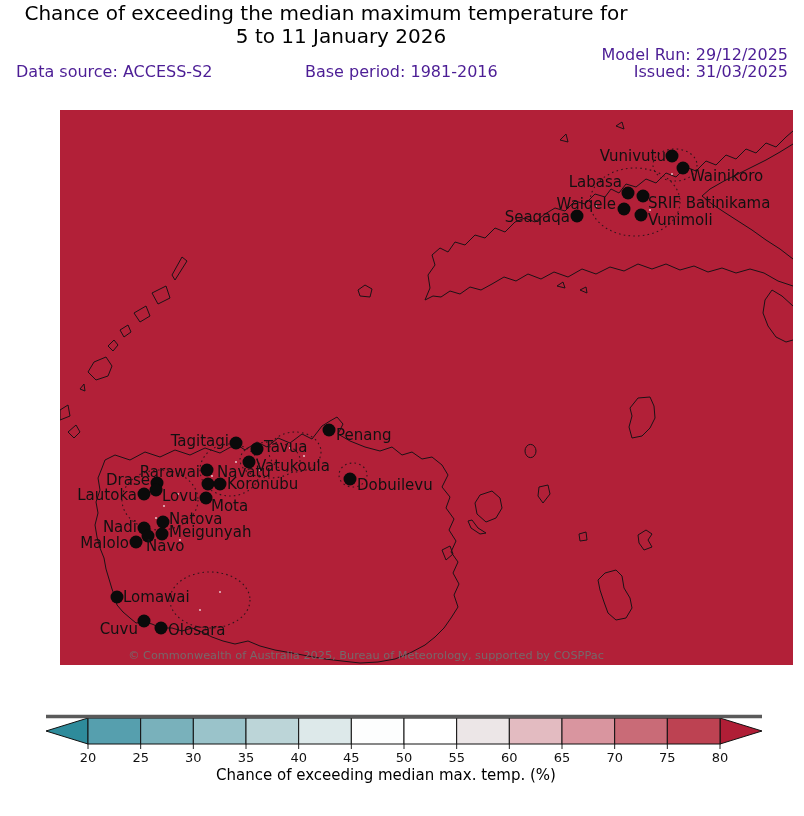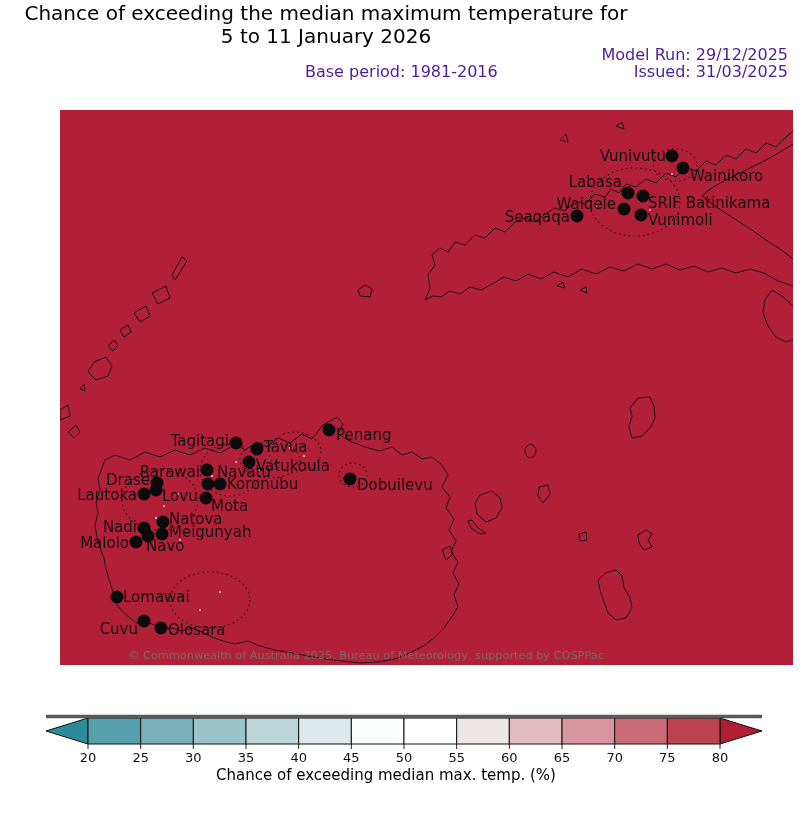--- a/index.html
+++ b/index.html
@@ -1,36 +1,37 @@
 <!DOCTYPE html>
 <html><head>
 <meta charset="utf-8">
 <style>
   html,body{margin:0;padding:0;background:#ffffff;}
   .page{position:relative;width:804px;height:816px;background:#ffffff;overflow:hidden;
         font-family:"DejaVu Sans","Liberation Sans",sans-serif;color:#111;}
   .title{position:absolute;left:0;width:652px;text-align:center;font-size:20px;line-height:23px;color:#000;}
   .t1{top:2px;}
-  .t2{top:25px;}
+  .t2{top:25px;margin-left:15px;}
   .meta{position:absolute;font-size:16px;color:#4c1d95;white-space:nowrap;}
   .ds{left:16px;top:62px;}
   .bp{left:305px;top:62px;}
   .mr{right:16px;top:45px;text-align:right;}
   .is{right:16px;top:62px;text-align:right;}
   .map{position:absolute;left:60px;top:110px;width:733px;height:555px;}
   .cbar{position:absolute;left:0px;top:700px;width:804px;height:66px;}
   .caption{position:absolute;left:0;top:766px;width:772px;text-align:center;font-size:15px;color:#000;}
   svg{display:block;}
 </style>
 </head>
 <body>
 
 <div class="page">
   <div class="title t1">Chance of exceeding the median maximum temperature for</div>
   <div class="title t2">5 to 11 January 2026</div>
+  <div class="meta ds">Data source: ACCESS-S2</div>
   <div class="meta bp">Base period: 1981-2016</div>
   <div class="meta mr">Model Run: 29/12/2025</div>
   <div class="meta is">Issued: 31/03/2025</div>
 
   <div class="map">
     <svg id="mapsvg" width="733" height="555" viewBox="0 0 733 555">
         <rect x="0" y="0" width="733" height="555" fill="#b22038"></rect>
         <path d="M45,350 L55,345 70,350 85,342 100,347 115,340 130,345 145,338 160,343 176,334 185,340 197,332 207,337 218,328 230,333 242,324 252,329 262,316 270,311 277,307 283,314 278,324 290,331 305,337 320,341 332,337 342,345 352,342 362,349 372,347 382,355 388,365 382,377 390,387 386,398 394,409 389,420 396,431 391,442 398,452 393,463 399,474 394,485 398,497 391,508 384,518 375,527 365,535 350,543 335,549 318,552 300,553 282,551 265,549 248,546 232,543 215,540 200,536 188,531 175,534 163,531 152,527 142,522 132,518 122,521 112,518 101,518 92,514 84,512 76,513 70,508 63,502 57,495 55,487 52,479 49,469 46,459 44,448 40,438 37,427 35,415 38,403 36,392 40,380 38,368 42,358 Z" fill="none" stroke="#1b1216" stroke-width="1" stroke-linejoin="round"></path>
         <path d="M365,190 370,178 368,165 375,155 372,145 380,138 388,142 395,132 405,135 415,125 425,128 435,118 445,122 455,112 465,108 475,112 485,104 495,98 505,101 515,91 525,94 535,84 545,87 551,79 559,83 566,74 576,77 586,69 596,73 606,63 616,67 626,57 636,61 646,51 656,55 666,45 676,49 686,39 696,43 706,33 716,37 726,27 733,21" fill="none" stroke="#1b1216" stroke-width="1" stroke-linejoin="round"></path>
         <path d="M733,34 L720,42 706,50 692,57 678,64 664,71 650,79 642,86 652,94 664,102 678,111 692,120 706,130 720,139 733,149" fill="none" stroke="#1b1216" stroke-width="1" stroke-linejoin="round"></path>

